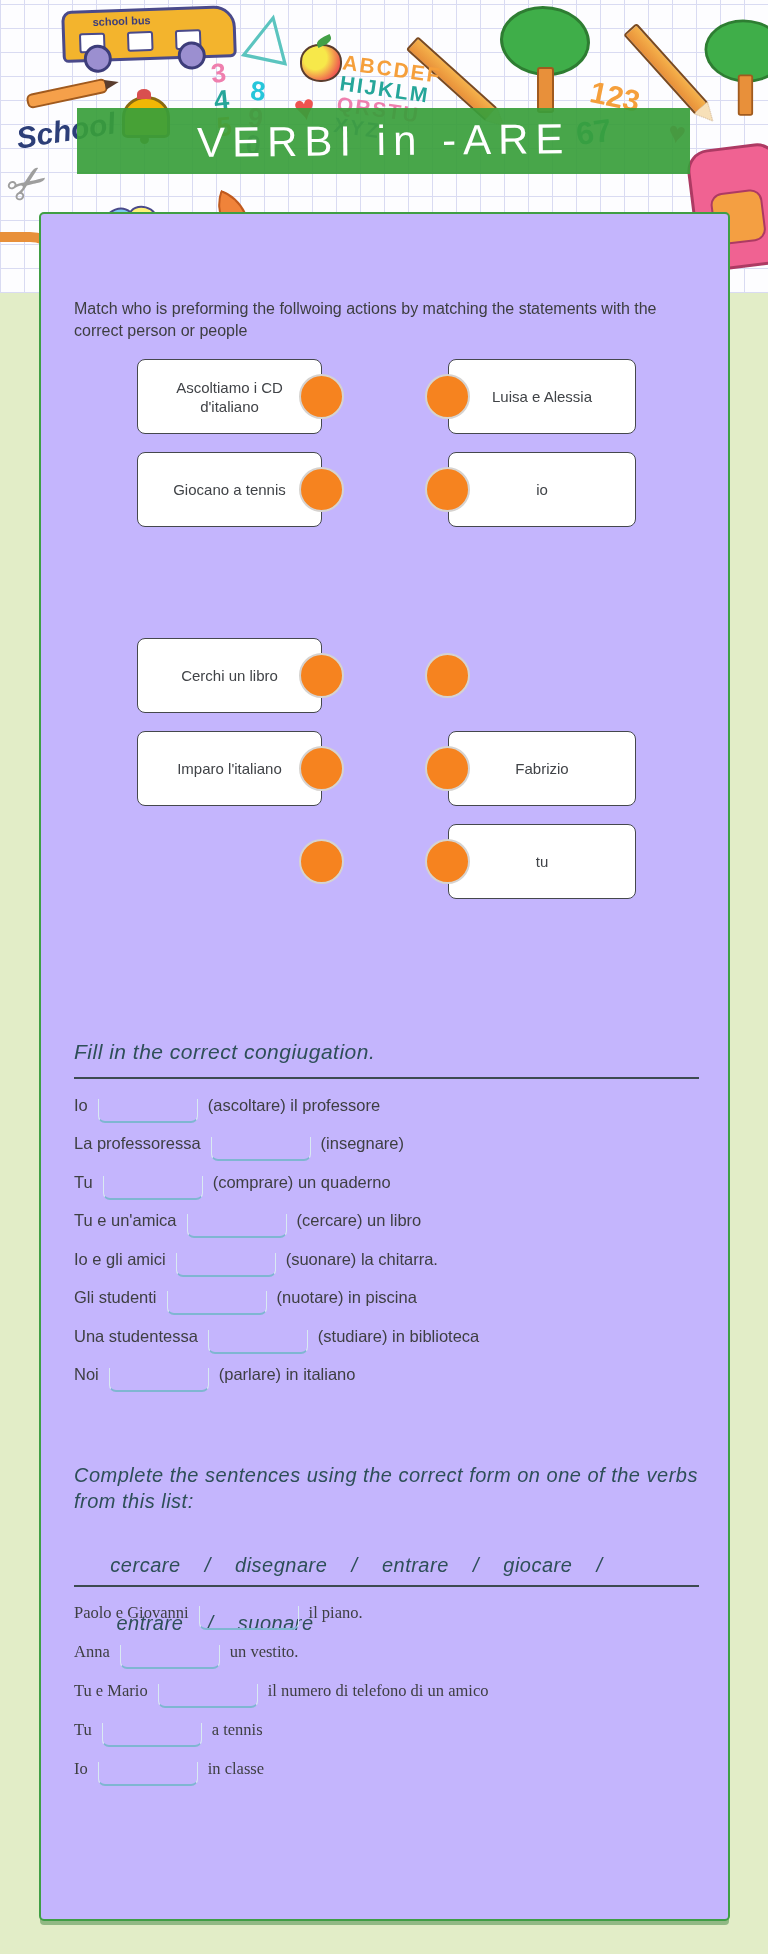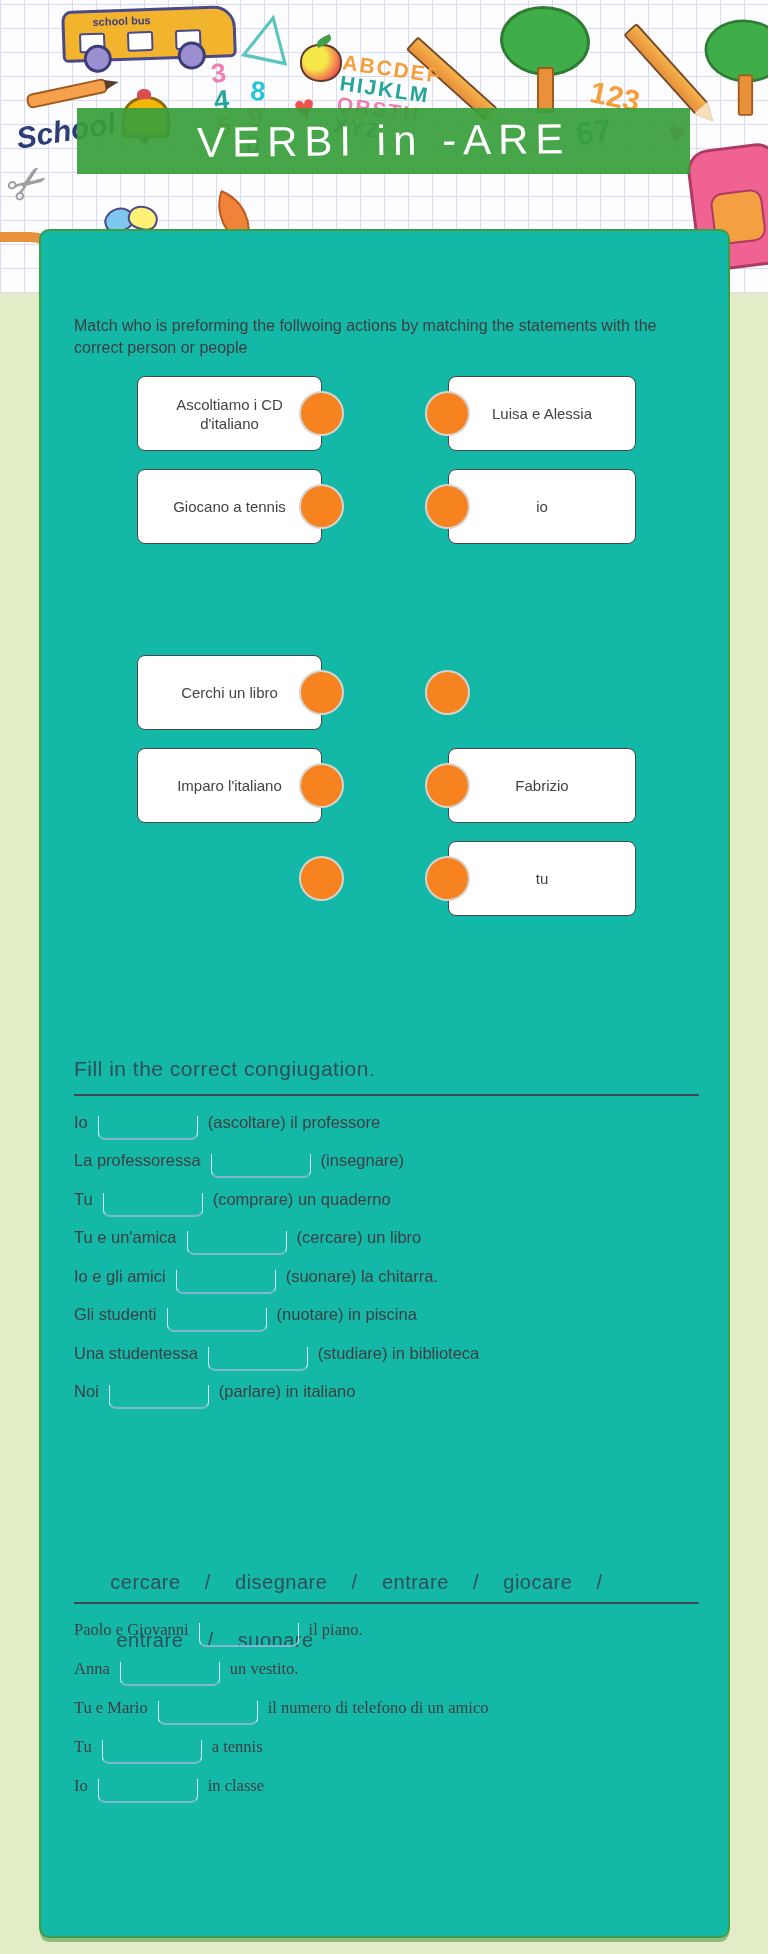--- a/index.html
+++ b/index.html
@@ -66,39 +66,39 @@
   .butterfly .wr{left:24px;top:0;background:#fff176;transform:rotate(15deg);}
   .leafd{left:212px;top:196px;width:40px;height:40px;background:#f0833a;border:2px solid #c05a1e;border-radius:0 100% 0 100%;transform:rotate(20deg);}
   .druler{left:-30px;top:232px;width:90px;height:64px;border:10px solid #e8903a;border-radius:0 40px 40px 0;border-left:none;}
 
   
   .banner{position:absolute;left:77px;top:108px;width:613px;height:66px;background:rgba(56,158,59,.92);
           display:flex;align-items:center;justify-content:center;z-index:3;}
   .banner .t{color:#fff;font-size:42px;letter-spacing:7px;transform:rotate(-.6deg);}
 
   
-  .card{position:absolute;left:39px;top:229px;width:691px;height:1709px;background:#14b8a6;
-        border:2px solid #3f9e44;border-radius:10px;z-index:5;box-sizing:border-box;
+  .card{position:absolute;left:39px;top:212px;width:691px;height:1709px;background:#c4b5fd;
+        border:2px solid #3f9e44;border-radius:5px;z-index:5;box-sizing:border-box;
         box-shadow:0 5px 0 -1px rgba(47,122,50,.45);}
   .abs{position:absolute;}
   .intro{left:33px;top:84px;width:600px;font-size:16px;line-height:21.5px;color:#3d3e40;}
 
   
   .mrow{position:absolute;left:0;width:691px;height:75px;}
   .mbox{position:absolute;top:0;height:75px;box-sizing:border-box;border:1px solid #45484d;border-radius:8px;
         background:#fff;display:flex;align-items:center;justify-content:center;text-align:center;
         font-size:15px;line-height:19px;color:#404347;padding:0 14px;}
   .mbox.l{left:96px;width:185px;}
   .mbox.r{left:407px;width:188px;}
   .dot{position:absolute;top:15px;width:45px;height:45px;border-radius:50%;background:#f6831f;border:2px solid #d6d3d0;box-sizing:border-box;z-index:2;}
   .dot.l{left:258px;}
   .dot.r{left:384px;}
 
   
-  .hand{color:#2e4f58;letter-spacing:.5px;}
+  .hand{font-style:italic;color:#2e4f58;letter-spacing:.5px;}
   .fill-heading{left:33px;top:826px;font-size:21px;}
   .rule{left:33px;width:625px;border-top:2px solid #3d4a51;}
   .rule1{top:863px;}
   .rule2{top:1371px;}
   .fill-list{left:33px;top:872px;width:640px;}
   .fill-list .row{height:38.5px;display:flex;align-items:center;font-size:16.5px;color:#3e3f42;}
   .blank{display:inline-block;width:100px;height:24px;margin:0 10px;box-sizing:border-box;
          border-bottom:2px solid #7fb6d1;border-left:1px solid #d9eaf2;border-right:1px solid #d9eaf2;
          border-radius:0 0 7px 7px;align-self:flex-end;margin-bottom:2px;}
   .comp-heading{left:33px;top:1248px;width:650px;font-size:20px;line-height:26px;}
@@ -237,20 +237,21 @@
           <span class="blank"></span>
           <span>(studiare) in biblioteca</span>
         </div>
       <div class="row">
           <span>Noi</span>
           <span class="blank"></span>
           <span>(parlare) in italiano</span>
         </div>
     </div>
 
+    <div class="abs hand comp-heading">Complete the sentences using the correct form on one of the verbs from this list:</div>
     <div class="abs hand verbs">
       <span>cercare    /    disegnare    /    entrare    /    giocare    /</span><br>
       <span> entrare    /    suonare</span>
     </div>
     <div class="abs rule rule2"></div>
 
     <div class="abs comp-list">
       <div class="row">
           <span>Paolo e Giovanni</span>
           <span class="blank"></span>

